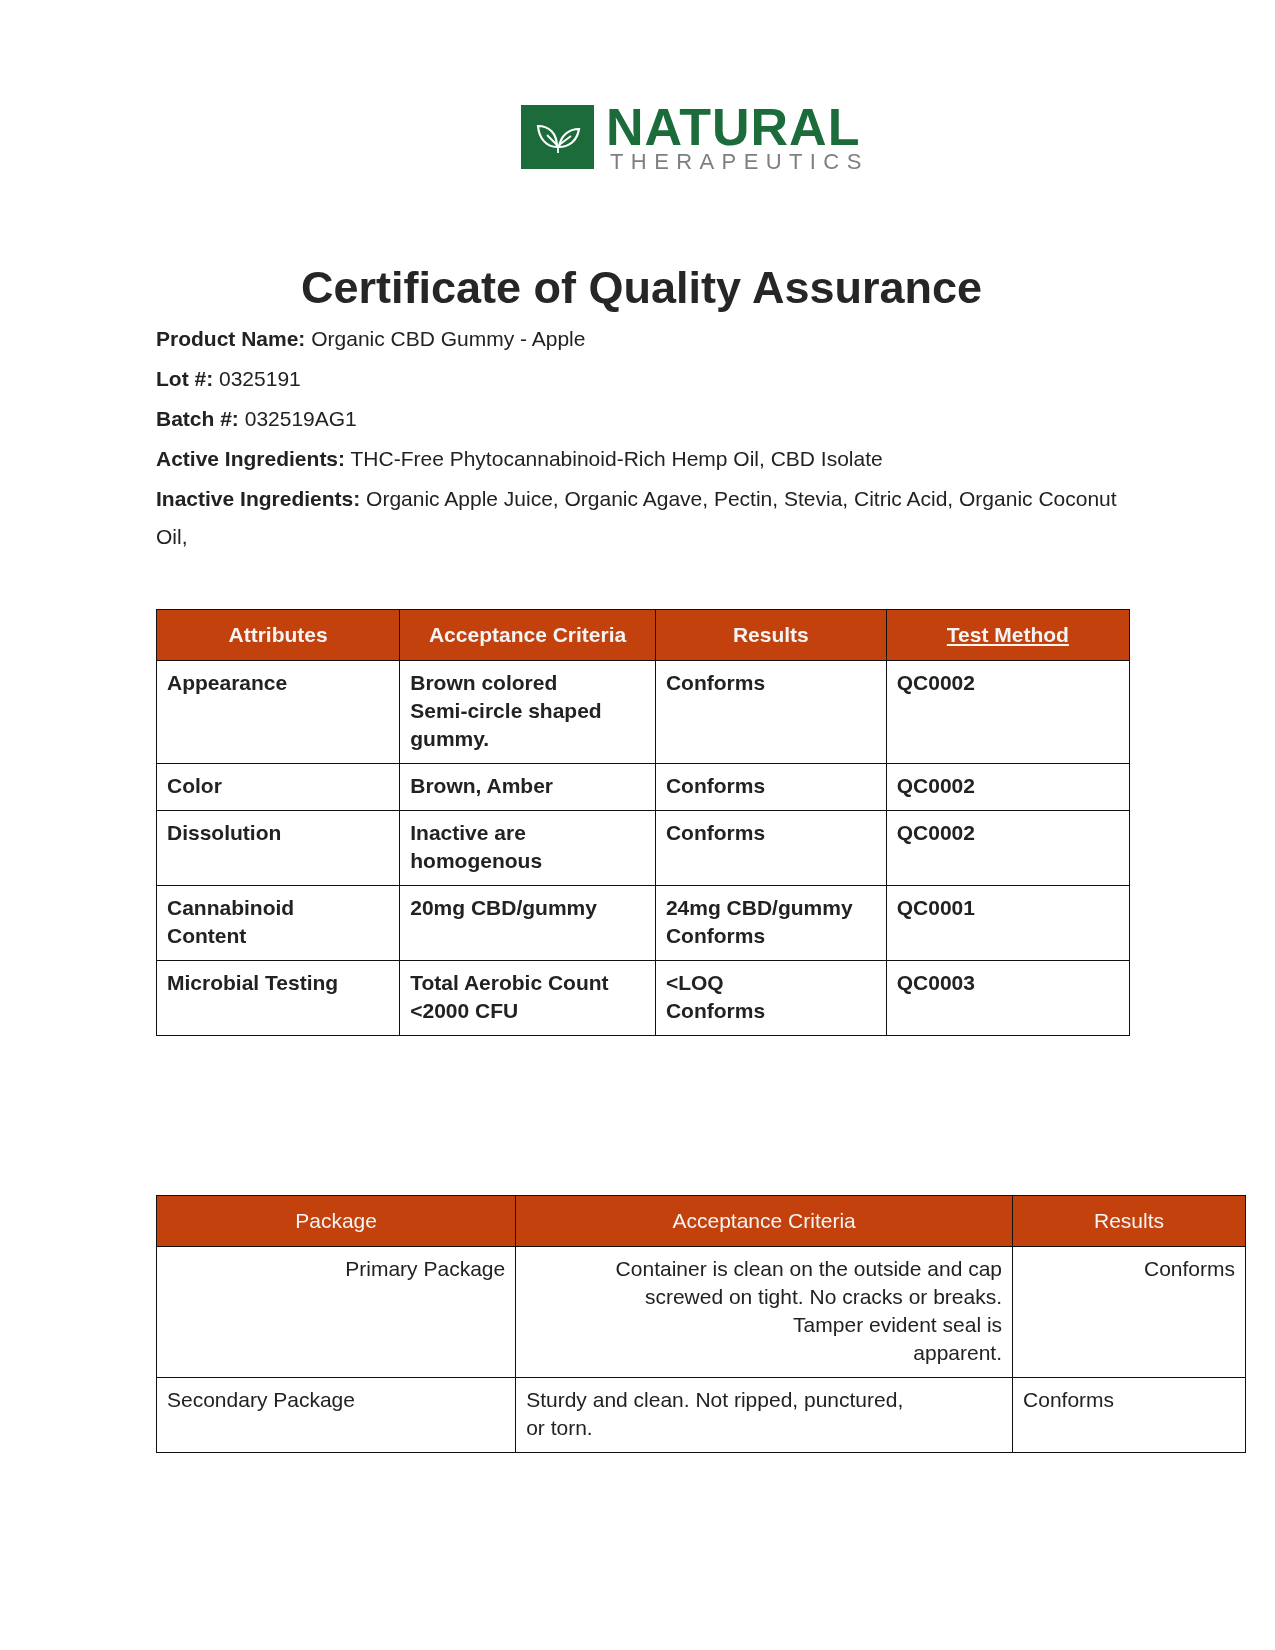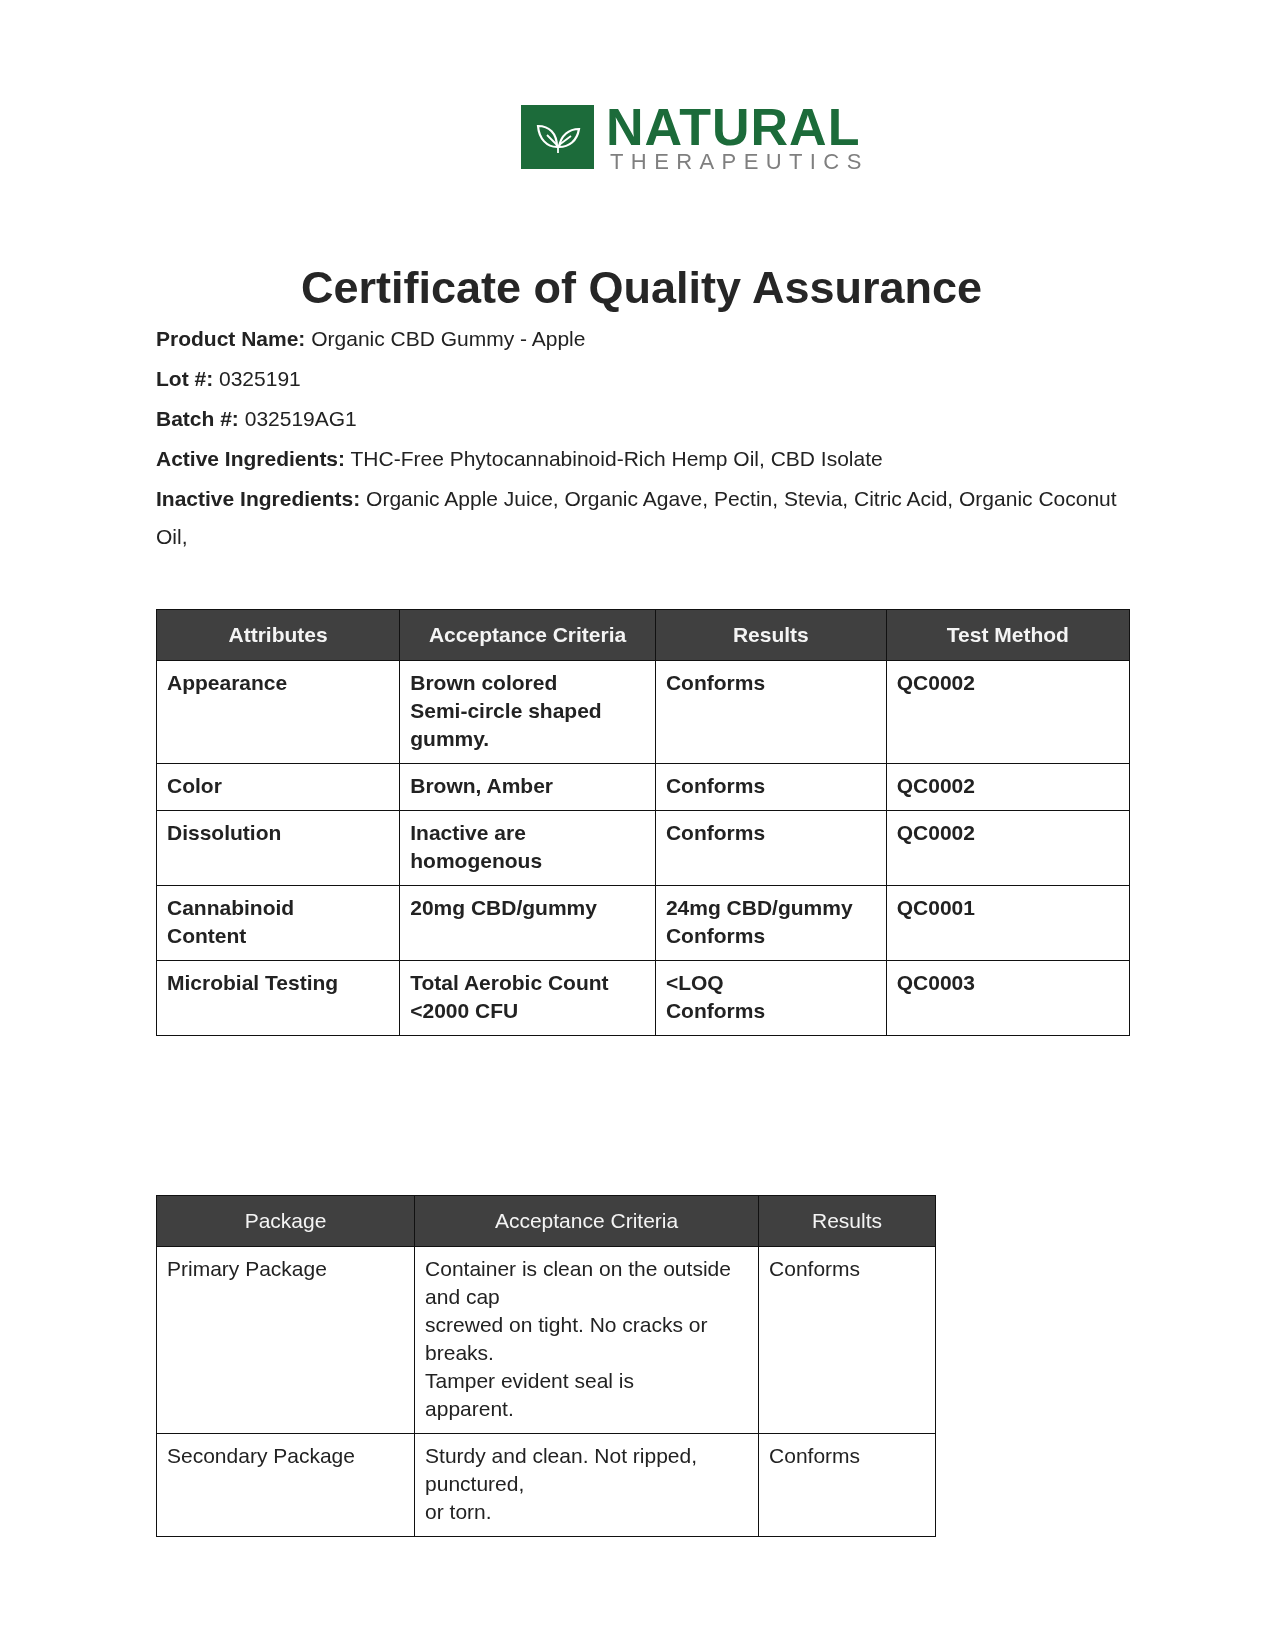--- a/index.html
+++ b/index.html
@@ -10,31 +10,31 @@
     .logo-name { font-family: "Liberation Sans", sans-serif; font-weight: bold; font-size: 52px; letter-spacing: 1px; color: #1c6b3a; line-height: 50px; }
     .logo-sub { font-family: "Liberation Sans", sans-serif; font-size: 22px; letter-spacing: 7.4px; color: #7f7f7f; line-height: 24px; margin-top: -2px; margin-left: 4px; }
     .title { position: absolute; left: 0; width: 1275px; top: 262px; text-align: center; font-weight: bold; font-size: 45px; color: #262626; }
     .title span { position: relative; left: 4px; }
     .fields { position: absolute; left: 156px; top: 325px; width: 970px; }
     .field { font-size: 21px; line-height: 27px; margin-bottom: 13px; color: #222; }
     .field b { font-weight: bold; }
     .field.wrap { line-height: 38px; margin-top: -5px; }
     table { border-collapse: collapse; position: absolute; background: #fff; }
     table.attr { left: 156px; top: 609px; width: 974px; }
-    table.pkg { left: 156px; top: 1195px; width: 780px; }
-    th { background: #404040; color: #f4f4f4; font-size: 21px; height: 50px; padding: 0 6px; border: 1.5px solid #111; }
+    table.pkg { left: 156px; top: 1195px; width: 1090px; }
+    th { background: #c2410c; color: #f4f4f4; font-size: 21px; height: 50px; padding: 0 6px; border: 1.5px solid #111; }
     table.attr th { font-weight: bold; }
     table.pkg th { font-weight: normal; }
     td { border: 1.5px solid #111; vertical-align: top; font-size: 21px; line-height: 28px; padding: 8px 10px 10px 10px; color: #222; }
     table.attr td { font-weight: bold; }
     table.pkg td { font-weight: normal; }
-    .c1 { width: 222px; } .c2 { width: 234px; } .c3 { width: 210px; } .c4 { width: 222px; }
+    .c1 { width: 222px; } .c2 { width: 234px; } .c3 { width: 210px; } .c4 { width: 222px; text-decoration: underline; }
     .p1 { width: 300px; } .p2 { width: 420px; } .p3 { width: 190px; }
     .h-app { height: 86px; } .h-odor { height: 86px; } .h-color { height: 32px; } .h-diss { height: 58px; } .h-cann { height: 58px; } .h-micro { height: 56px; }
-    .h-prim { height: 114px; } .h-sec { height: 58px; }
+    .h-prim { height: 114px; text-align: right; } .h-sec { height: 58px; }
     .ml { white-space: pre-line; }
   </style>
 </head>
 <body>
 
 <div class="logo">
   <div class="logo-mark">
     <svg width="50" height="40" viewBox="0 0 50 40">
       <path d="M24 30 C14 30 6 22 5 9 C16 9 24 16 24 30 Z" fill="none" stroke="#ffffff" stroke-width="2.2"></path>
       <path d="M26 30 C28 18 36 12 46 12 C44 24 36 30 26 30 Z" fill="none" stroke="#ffffff" stroke-width="2.2"></path>

